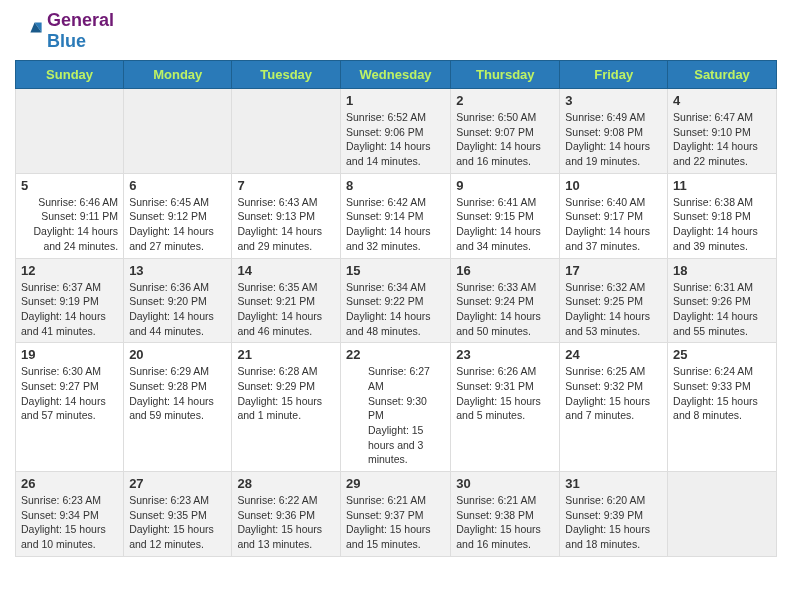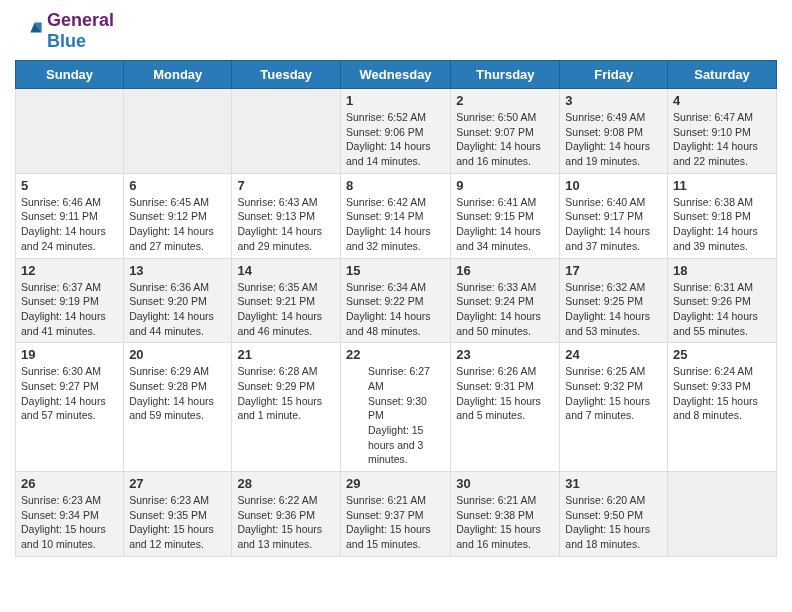--- a/index.html
+++ b/index.html
@@ -48,21 +48,21 @@
       font-size: 16px;
       color: #555;
     }
     .calendar-table {
       width: 100%;
       border-collapse: collapse;
       border: 1px solid #ccc;
     }
     .calendar-table th {
       background-color: #2a7ab8;
-      color: #ffffff;
+      color: #bef264;
       font-size: 13px;
       font-weight: bold;
       padding: 6px 4px;
       text-align: center;
       border: 1px solid #1d6090;
     }
     .calendar-table td {
       vertical-align: top;
       border: 1px solid #ddd;
       padding: 4px 5px;
@@ -147,21 +147,21 @@
         <td>
           <span class="day-number">4</span>
           <div class="cell-info" style="white-space: pre-line;">Sunrise: 6:47 AM
 Sunset: 9:10 PM
 Daylight: 14 hours and 22 minutes.</div>
         </td>
       </tr>
       <tr>
         <td>
           <span class="day-number">5</span>
-          <div class="cell-info" style="white-space: pre-line;">Sunrise: 6:46 AM
+          <div class="cell-info" style="white-space: pre-line; text-align: right;">Sunrise: 6:46 AM
 Sunset: 9:11 PM
 Daylight: 14 hours and 24 minutes.</div>
         </td>
         <td>
           <span class="day-number">6</span>
           <div class="cell-info" style="white-space: pre-line;">Sunrise: 6:45 AM
 Sunset: 9:12 PM
 Daylight: 14 hours and 27 minutes.</div>
         </td>
         <td>
@@ -310,19 +310,19 @@
         </td>
         <td>
           <span class="day-number">30</span>
           <div class="cell-info" style="white-space: pre-line;">Sunrise: 6:21 AM
 Sunset: 9:38 PM
 Daylight: 15 hours and 16 minutes.</div>
         </td>
         <td>
           <span class="day-number">31</span>
           <div class="cell-info" style="white-space: pre-line;">Sunrise: 6:20 AM
-Sunset: 9:50 PM
+Sunset: 9:39 PM
 Daylight: 15 hours and 18 minutes.</div>
         </td>
         <td class="empty"></td>
       </tr>
     </tbody>
 </table>
 
 </body></html>

